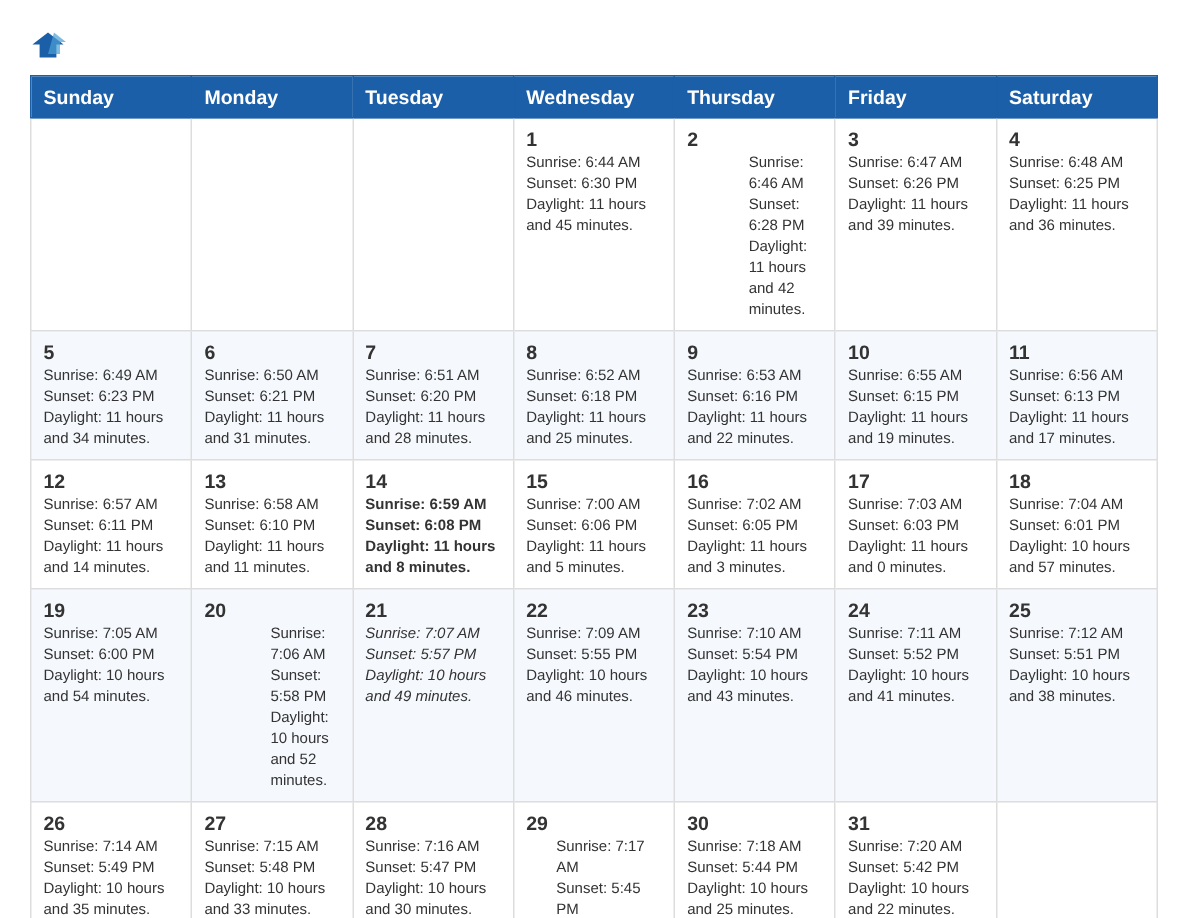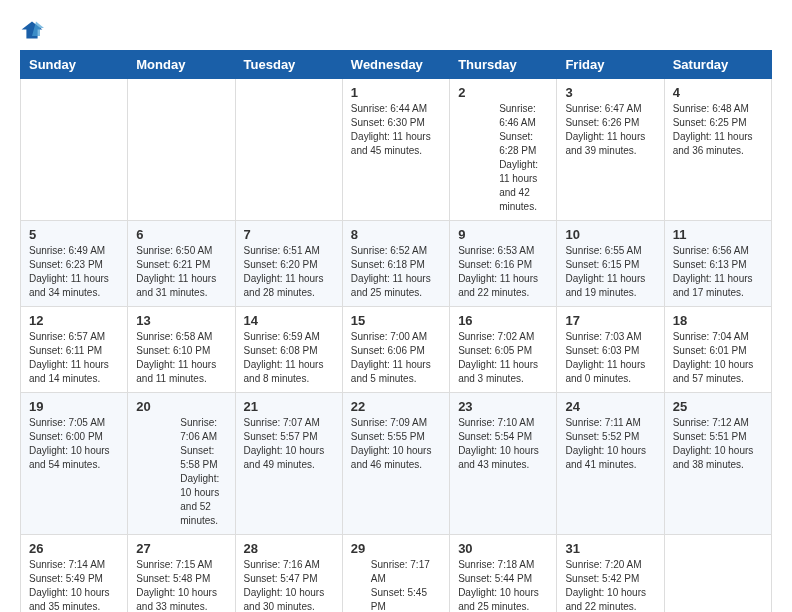--- a/index.html
+++ b/index.html
@@ -227,21 +227,21 @@
         </td>
         <td>
           <span class="day-number">13</span>
           <div class="day-info" style="white-space: pre-line;">Sunrise: 6:58 AM
 Sunset: 6:10 PM
 Daylight: 11 hours
 and 11 minutes.</div>
         </td>
         <td>
           <span class="day-number">14</span>
-          <div class="day-info" style="white-space: pre-line;">Sunrise: 6:59 AM
+          <div class="day-info" style="white-space: pre-line; font-weight: bold;">Sunrise: 6:59 AM
 Sunset: 6:08 PM
 Daylight: 11 hours
 and 8 minutes.</div>
         </td>
         <td>
           <span class="day-number">15</span>
           <div class="day-info" style="white-space: pre-line;">Sunrise: 7:00 AM
 Sunset: 6:06 PM
 Daylight: 11 hours
 and 5 minutes.</div>
@@ -278,21 +278,21 @@
         </td>
         <td>
           <span class="day-number">20</span>
           <div class="day-info" style="white-space: pre-line; margin-left: 44px;">Sunrise: 7:06 AM
 Sunset: 5:58 PM
 Daylight: 10 hours
 and 52 minutes.</div>
         </td>
         <td>
           <span class="day-number">21</span>
-          <div class="day-info" style="white-space: pre-line;">Sunrise: 7:07 AM
+          <div class="day-info" style="white-space: pre-line; font-style: italic;">Sunrise: 7:07 AM
 Sunset: 5:57 PM
 Daylight: 10 hours
 and 49 minutes.</div>
         </td>
         <td>
           <span class="day-number">22</span>
           <div class="day-info" style="white-space: pre-line;">Sunrise: 7:09 AM
 Sunset: 5:55 PM
 Daylight: 10 hours
 and 46 minutes.</div>

